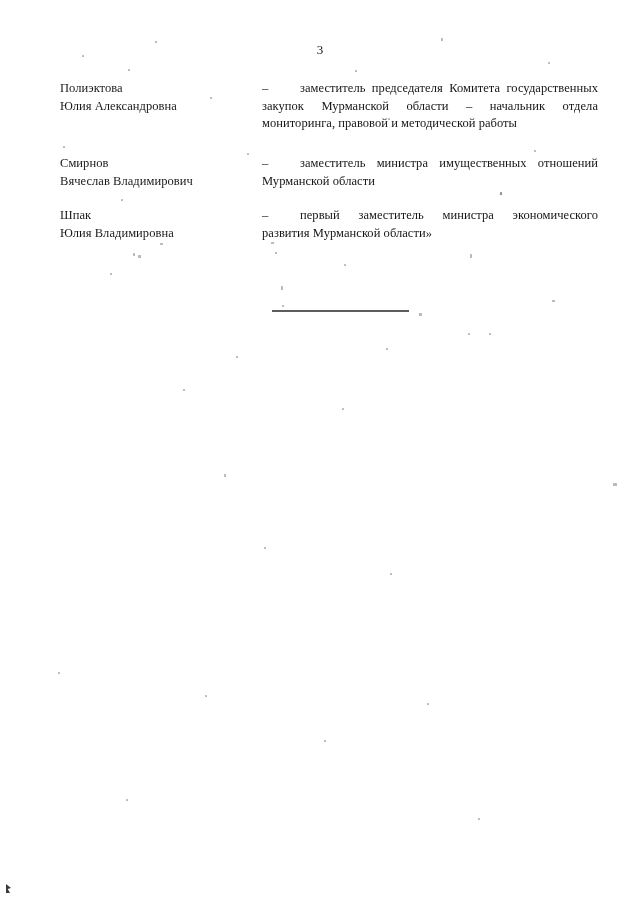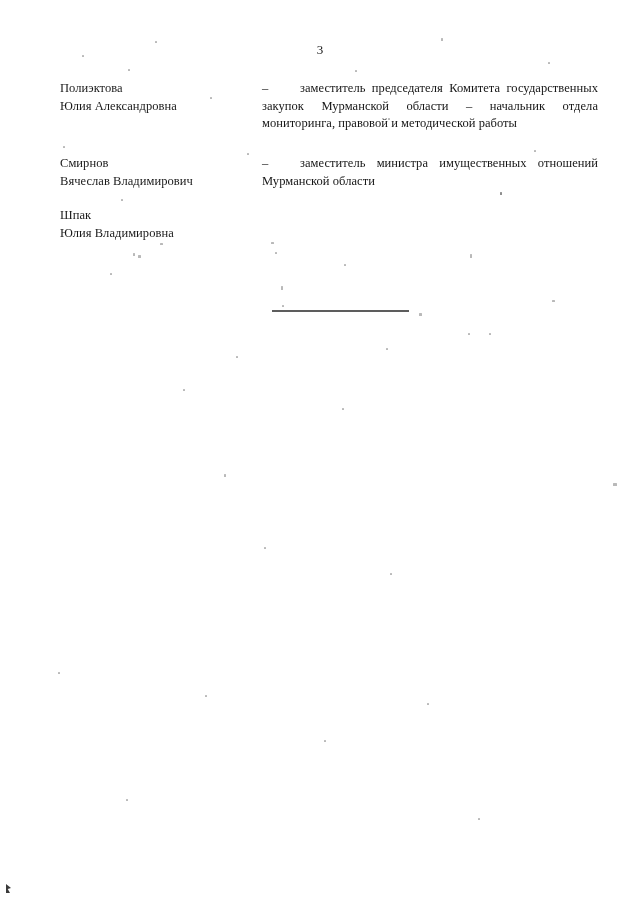--- a/index.html
+++ b/index.html
@@ -124,20 +124,23 @@
       <div class="pos-col">
         <span class="dash">–</span><span>заместитель министра имущественных отношений Мурманской области</span>
       </div>
     </div>
   </div>
 
   <div class="entry" id="entry-3">
     <div class="entry-inner">
       <div class="name-col">Шпак
 Юлия Владимировна</div>
+      <div class="pos-col">
+        <span class="dash">–</span><span>первый заместитель министра экономического развития Мурманской области»</span>
+      </div>
     </div>
   </div>
 
   <div class="divider"></div>
 
   <div class="speck" style="left:82px;  top:55px;  width:2px; height:2px;"></div>
   <div class="speck" style="left:155px; top:41px;  width:2px; height:2px;"></div>
   <div class="speck" style="left:441px; top:38px;  width:2px; height:3px;"></div>
   <div class="speck" style="left:548px; top:62px;  width:2px; height:2px;"></div>
   <div class="speck" style="left:128px; top:69px;  width:2px; height:2px;"></div>

